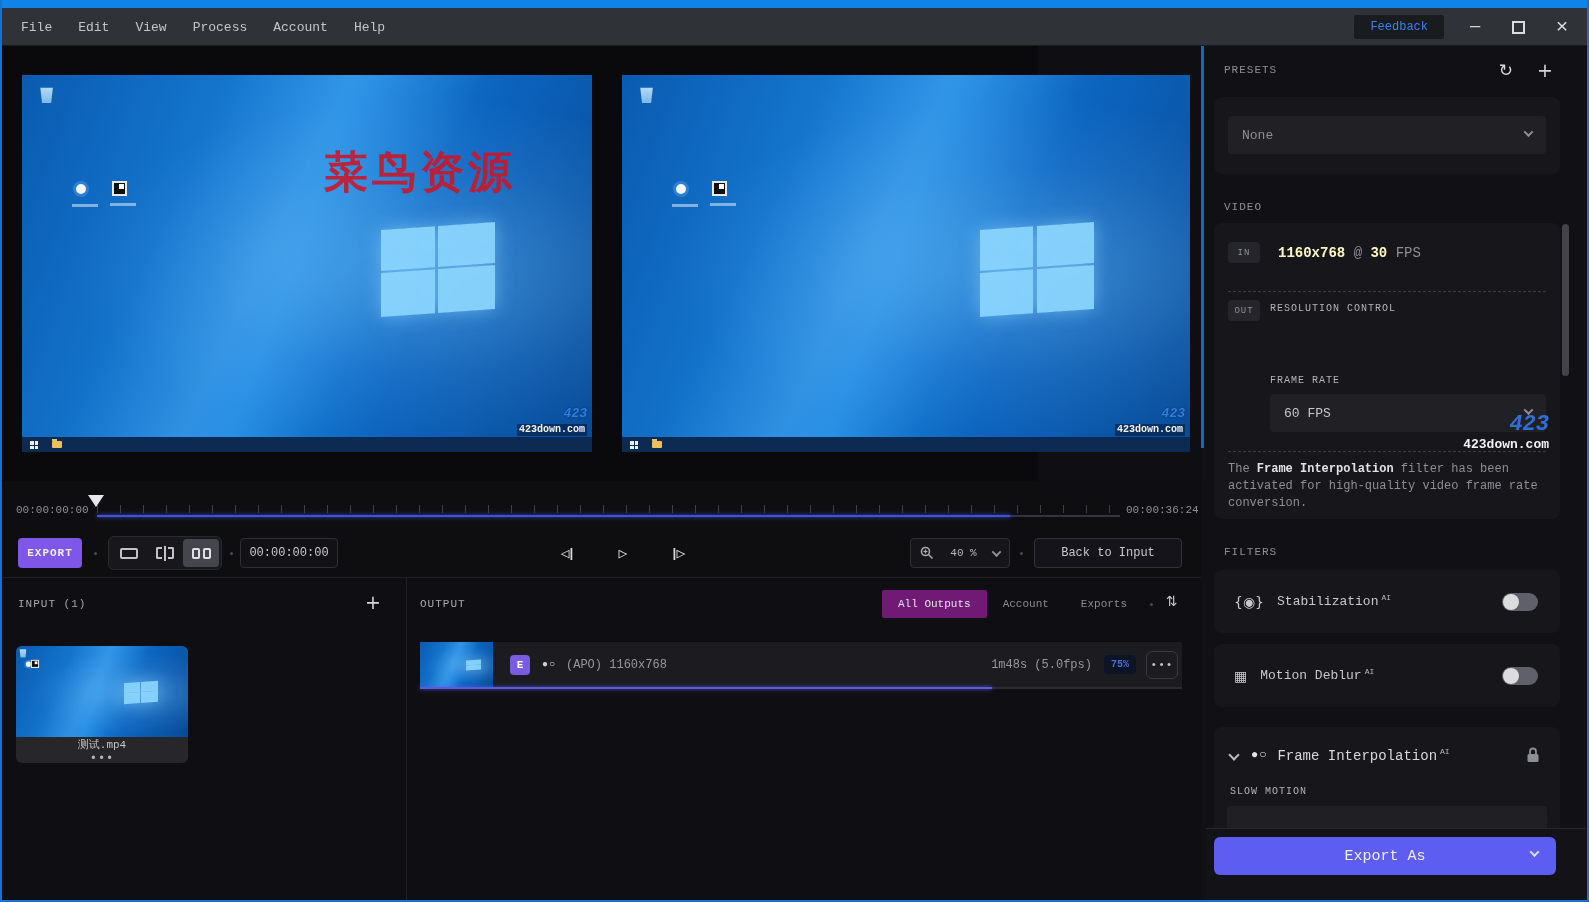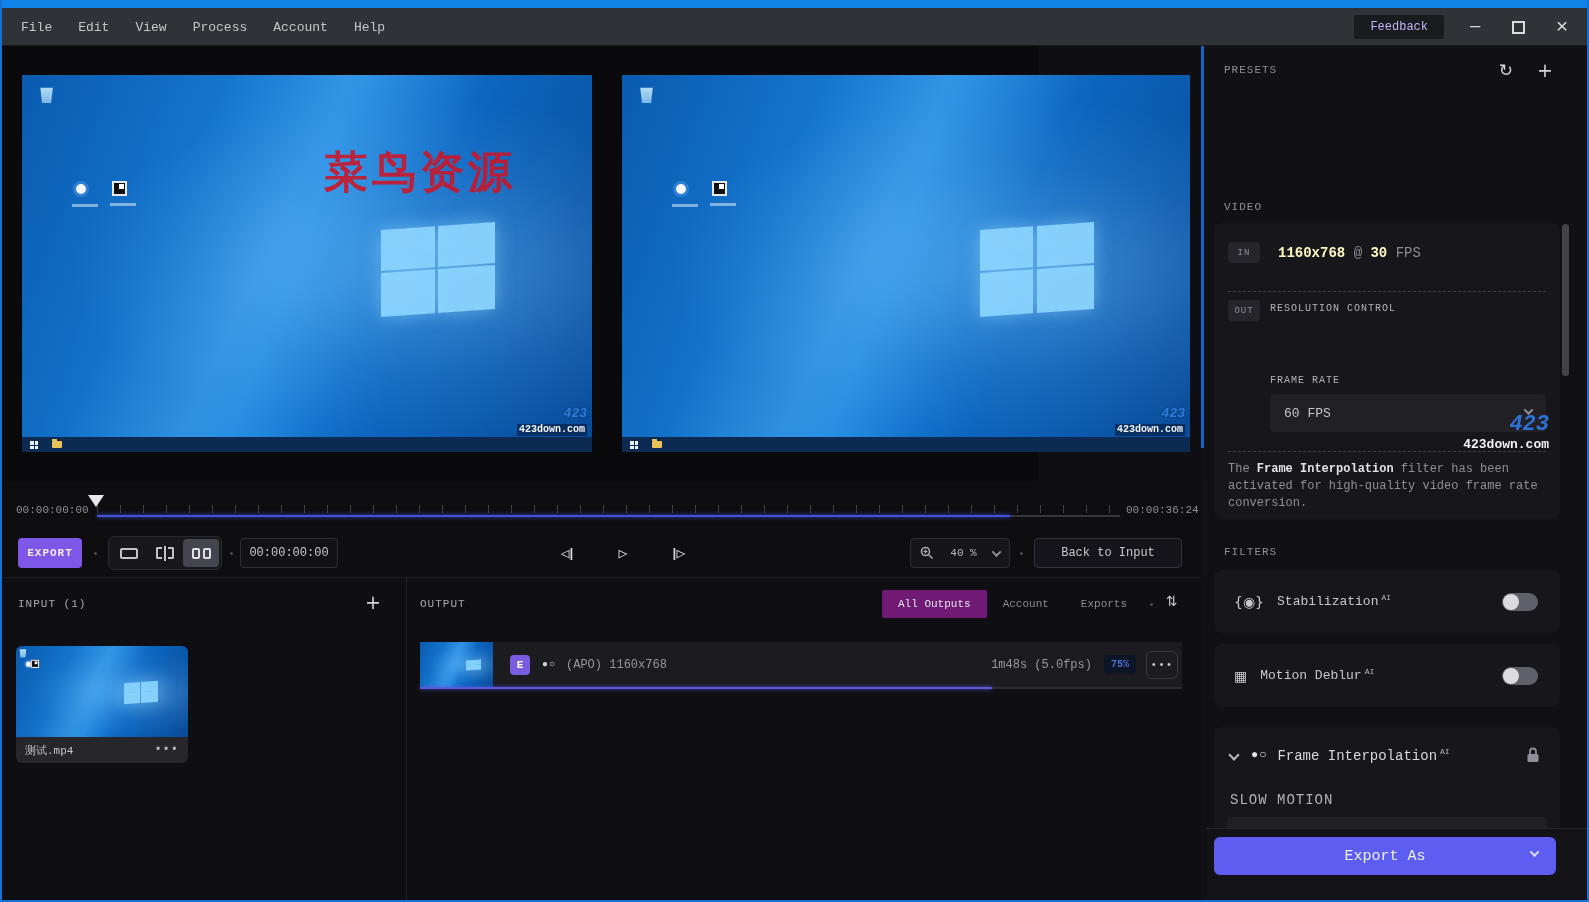--- a/index.html
+++ b/index.html
@@ -12,21 +12,21 @@
   .top-strip { position:absolute; left:-2px; top:0; width:1593px; height:8px; background:#0f83e8; }
   .titlebar { position:absolute; left:0; top:8px; width:100%; height:38px; background:#2f3237; border-bottom:1px solid #1a1a1e; }
   .menus { position:absolute; left:14px; top:0; height:38px; display:flex; align-items:center; gap:16px; }
   .menu-item { color:#c6c6ca; font-size:13px; padding:2px 5px; cursor:default; }
   .title-center { position:absolute; left:50%; top:0; transform:translateX(-50%); height:38px; display:flex; align-items:center; gap:9px; }
   .logo { width:24px; height:24px; border-radius:6px; background:linear-gradient(135deg,#4a7cf0,#6a4ef0 70%,#2b2b7a); display:flex; align-items:center; justify-content:center; }
   .logo svg { width:14px; height:14px; }
   .app-title { color:#cfcfd4; font-size:14px; }
   .app-version { color:#cfcfd4; font-size:14px; margin-left:6px; }
   .title-right { position:absolute; right:12px; top:0; height:38px; display:flex; align-items:center; gap:18px; }
-  .feedback-btn { background:#1a1b1f; color:#c4b5fd; font-size:12px; padding:5px 16px; border-radius:2px; }
+  .feedback-btn { background:#1a1b1f; color:#3b82f6; font-size:12px; padding:5px 16px; border-radius:2px; }
   .win-ctl { color:#dcdcde; font-size:17px; width:26px; text-align:center; }
   .maximize-box { width:13px; height:13px; border:2px solid #dcdcde; margin:0 6px; }
 
   
   .preview-area { position:absolute; left:0; top:46px; width:1036px; height:435px; background:#0a0a0d; }
   .win-desktop { position:relative; overflow:hidden;
      background:linear-gradient(110deg,#0a5bb0,#1b86e0 48%,#0c64be 68%,#084b97); }
   .win-desktop::before { content:""; position:absolute; inset:0;
      background:radial-gradient(ellipse at 70% 52%, rgba(140,210,255,.38), rgba(120,190,250,.12) 38%, rgba(0,0,0,0) 62%),
                 linear-gradient(115deg, rgba(90,170,240,0) 28%, rgba(130,205,255,.22) 44%, rgba(40,120,200,0) 62%); }
@@ -96,21 +96,21 @@
 
   
   .bottom { position:absolute; left:0; top:577px; width:1199px; height:325px; background:#0f0f13; border-top:1px solid #202026; }
   .v-div { position:absolute; left:404px; top:0; width:1px; height:325px; background:#202026; }
   .panel-title { position:absolute; top:20px; font-size:11px; color:#a6a6ae; letter-spacing:1px; }
   .plus-ic { color:#d4d4d8; font-size:19px; font-family:"DejaVu Sans",sans-serif; }
   .input-plus { position:absolute; left:363px; top:13px; }
   .clip-card { position:absolute; left:14px; top:68px; width:172px; height:117px; background:#26262b; border-radius:6px; overflow:hidden; }
   .clip-thumb { width:172px; height:91px; }
   .clip-thumb .wlogo { box-shadow:none; }
-  .clip-footer { height:26px; display:flex; align-items:center; justify-content:space-between; padding:0 9px; }
+  .clip-footer { height:26px; display:flex; align-items:center; justify-content:space-between; padding:0 9px;flex-direction:column; }
   .clip-name { color:#c4c4ca; font-size:11px; }
   .dots { color:#b4b4ba; font-size:12px; letter-spacing:1px; }
   .tabs { position:absolute; left:880px; top:12px; display:flex; }
   .tab { height:28px; padding:0 16px; display:flex; align-items:center; font-size:11px; color:#8a8a92; }
   .tab.active { background:#701a75; color:#e2e2e6; border-radius:2px; }
   .sort-ic { position:absolute; left:1164px; top:15px; color:#c8c8cc; font-size:14px; font-family:"DejaVu Sans",sans-serif; }
   .tabs-dot { position:absolute; left:1148px; top:25px; width:3px; height:3px; background:#4a4a52; border-radius:50%; }
   .output-row { position:absolute; left:14px; top:64px; width:762px; height:45px; background:#1b1b20; display:flex; align-items:center; }
   .out-thumb { width:73px; height:45px; flex:none; }
   .e-badge { width:20px; height:20px; background:#7a5ce0; border-radius:4px; color:#fff; font-size:11px; font-weight:bold;
@@ -152,21 +152,21 @@
   .f-label { color:#c8c8cc; font-size:13px; }
   .f-label sup { font-size:8px; color:#b8b8c0; margin-left:3px; }
   .toggle { position:absolute; right:22px; width:36px; height:18px; background:#60606a; border-radius:9px; }
   .toggle .knob { position:absolute; left:1px; top:1px; width:16px; height:16px; background:#dcdcde; border-radius:50%; }
   .fi-card { position:absolute; left:13px; top:681px; width:346px; height:147px; background:#17171b; border-radius:8px; overflow:hidden; }
   .fi-head { display:flex; align-items:center; padding:20px 20px 0 16px; }
   .fi-chev { width:8px; height:8px; border-right:2px solid #b8b8c0; border-bottom:2px solid #b8b8c0; transform:rotate(45deg); margin-right:13px; }
   .fi-circles { color:#e4e4e6; font-size:12px; letter-spacing:1px; margin-right:10px; }
   .fi-label { color:#d8d8da; font-size:14px; flex:1; }
   .fi-label sup { font-size:8px; color:#b8b8c0; margin-left:3px; }
-  .sub-label { margin:28px 0 0 16px; font-size:14px; color:#b2b2ba; letter-spacing:1px; }
+  .sub-label { margin:22px 0 0 16px; font-size:10px; color:#b2b2ba; letter-spacing:1px; }
   .partial-dd { margin:9px 13px 0 13px; height:24px; background:#1f1f24; border-radius:4px 4px 0 0; color:#8e8e96; font-size:12px; padding:6px 14px; }
   .export-bar { position:absolute; left:5px; top:782px; width:385px; height:74px; background:#131317; border-top:1px solid #26262c; }
   .export-as-btn { position:absolute; left:8px; top:8px; width:342px; height:38px; background:#5d5df2; border-radius:6px;
      color:#eef; font-size:15px; display:flex; align-items:center; justify-content:center; }
   .export-as-btn .chev { position:absolute; right:18px; top:13px; border-color:#dcdcf8; }
   .mag svg { display:block; }
 </style>
 </head>
 <body>
 
@@ -375,20 +375,26 @@
   </div>
 
   <div class="sidebar">
     <div class="side-blue-edge"></div>
 
     <span class="section-title" style="top:18px">PRESETS</span>
     <div class="presets-icons">
       <span class="refresh-ic">↻</span>
       <span class="plus-ic">+</span>
     </div>
+    <div class="card" style="top:51px; height:77px; padding:19px 14px">
+      <div class="dropdown">
+        <span>None</span>
+        <span class="chev"></span>
+      </div>
+    </div>
 
     <span class="section-title" style="top:155px">VIDEO</span>
     <div class="card" style="top:177px; height:296px">
       <span class="io-badge" style="left:14px; top:19px">IN</span>
       <div class="in-text">
         <b>1160x768</b>
         <span>@</span>
         <b>30</b>
         <span>FPS</span>
       </div>

